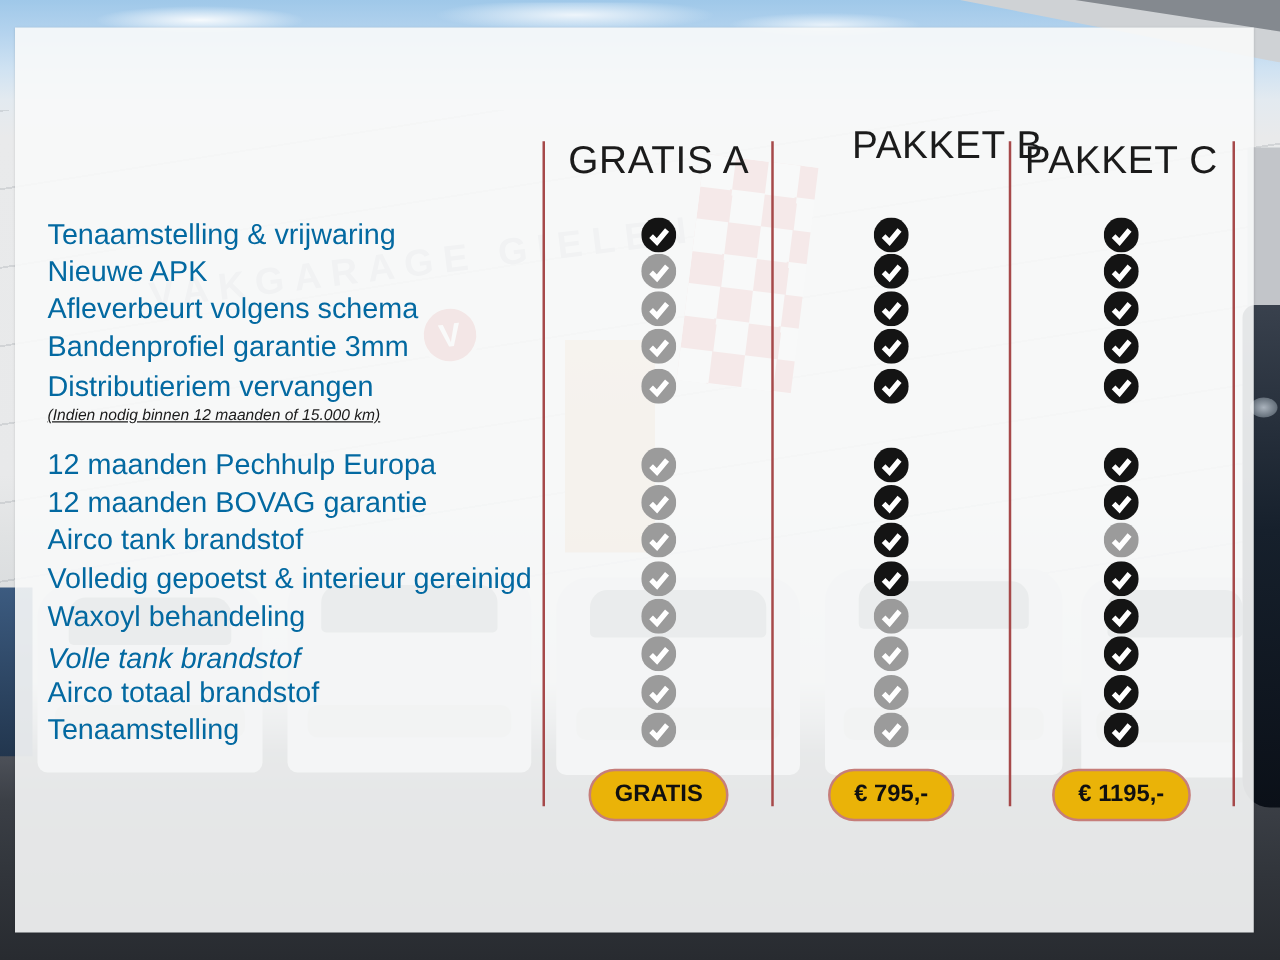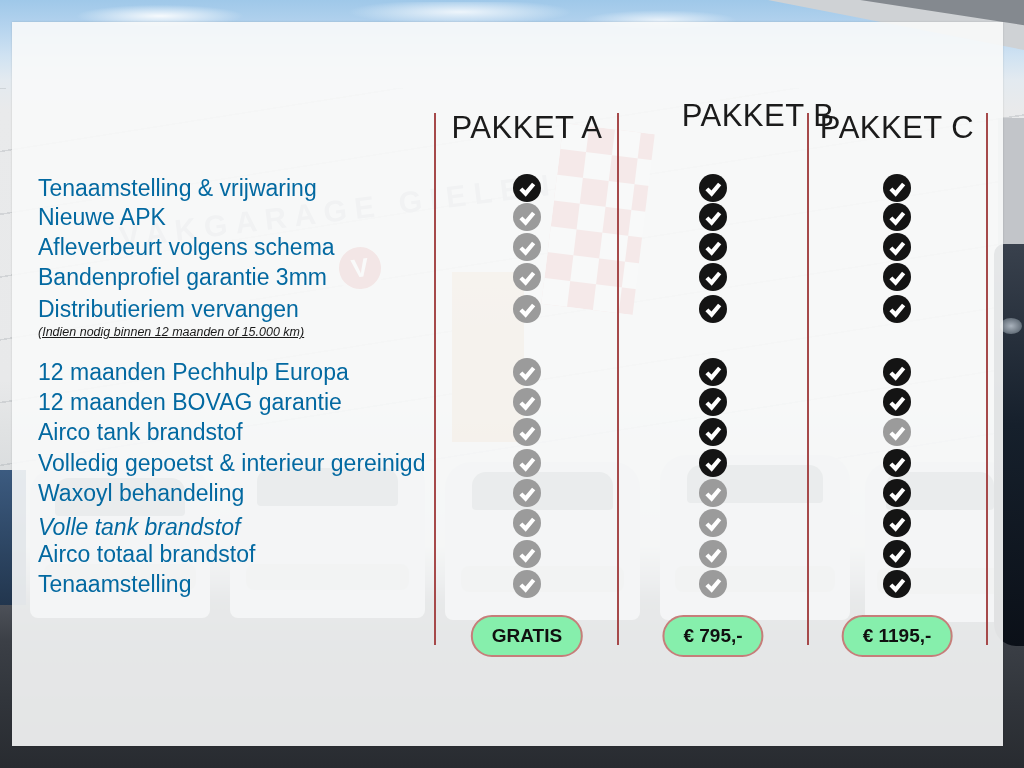--- a/index.html
+++ b/index.html
@@ -88,21 +88,21 @@
   }
   .feature-note{
     position:absolute;transform:translateY(-50%);
     font-size:12.5px;font-style:italic;color:#1b1b1b;white-space:nowrap;text-decoration:underline;
   }
   .check{position:absolute;width:28px;height:28px;transform:translate(-50%,-50%);}
   .check svg{display:block;width:100%;height:100%;}
   .pill{
     position:absolute;transform:translate(-50%,-50%);
     padding:8px 19px;border:2px solid #c67e7a;border-radius:24px;
-    background:#86efac;font-size:19px;font-weight:700;color:#101010;
+    background:#eab308;font-size:19px;font-weight:700;color:#101010;
     white-space:nowrap;cursor:pointer;
   }
 </style>
 </head>
 <body>
 
 <div class="stage">
 
   <div class="abs bg-base"></div>
   <div class="abs bg-cloud"></div>
@@ -119,21 +119,21 @@
   <div class="car" style="left:445px;top:462px;width:195px;height:158px;"></div>
   <div class="car" style="left:660px;top:455px;width:190px;height:165px;"></div>
   <div class="car" style="left:865px;top:462px;width:150px;height:160px;"></div>
   <div class="abs bg-navycar-left"></div>
   <div class="abs bg-darkcar-right"></div>
   <div class="abs bg-headlight"></div>
 
   <div class="abs panel"></div>
 
   <div id="headers">
-      <div class="pkg-header" style="left: 527px; top: 128px;">PAKKET A</div>
+      <div class="pkg-header" style="left: 527px; top: 128px;">GRATIS A</div>
       <div class="pkg-header" style="left: 713px; top: 116px; margin-left: 45px;">PAKKET B</div>
       <div class="pkg-header" style="left: 897px; top: 128px; text-align: right;">PAKKET C</div>
     </div>
   <div id="vlines">
       <div class="vline" style="left: 434.25px; top: 113px; height: 532px; background: rgb(166, 73, 74);"></div>
       <div class="vline" style="left: 617.25px; top: 113px; height: 532px; background: rgb(166, 73, 74);"></div>
       <div class="vline" style="left: 807.25px; top: 113px; height: 532px; background: rgb(166, 73, 74);"></div>
       <div class="vline" style="left: 986.25px; top: 113px; height: 532px; background: rgb(166, 73, 74);"></div>
     </div>
   <div id="rows">

